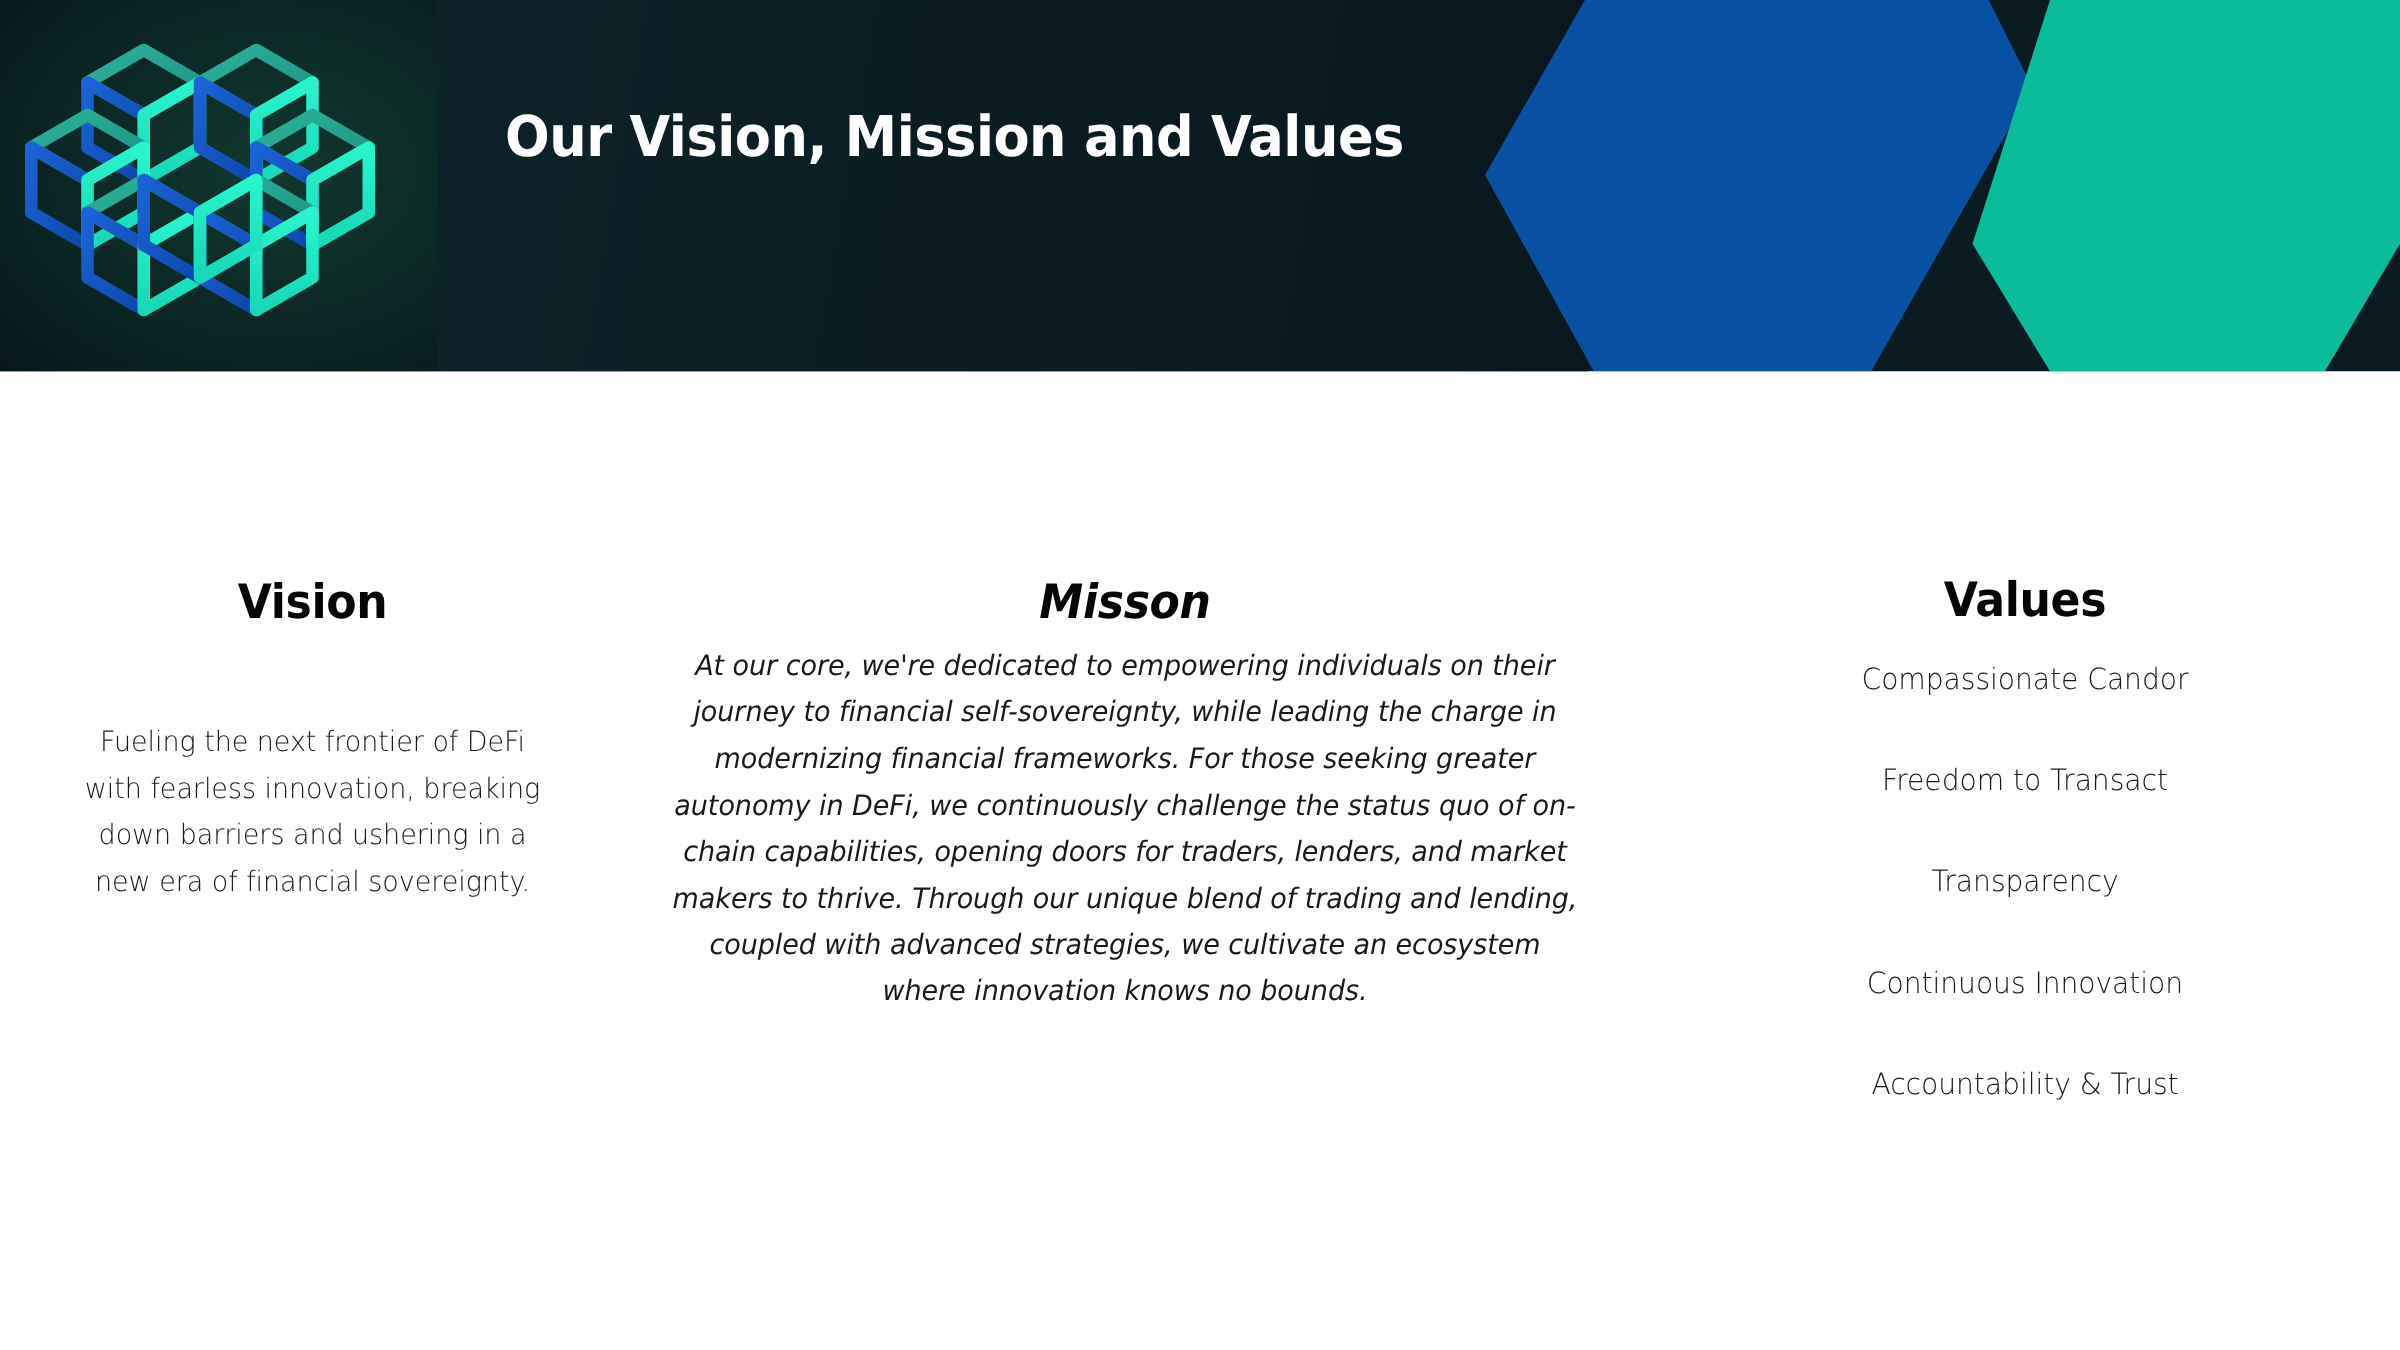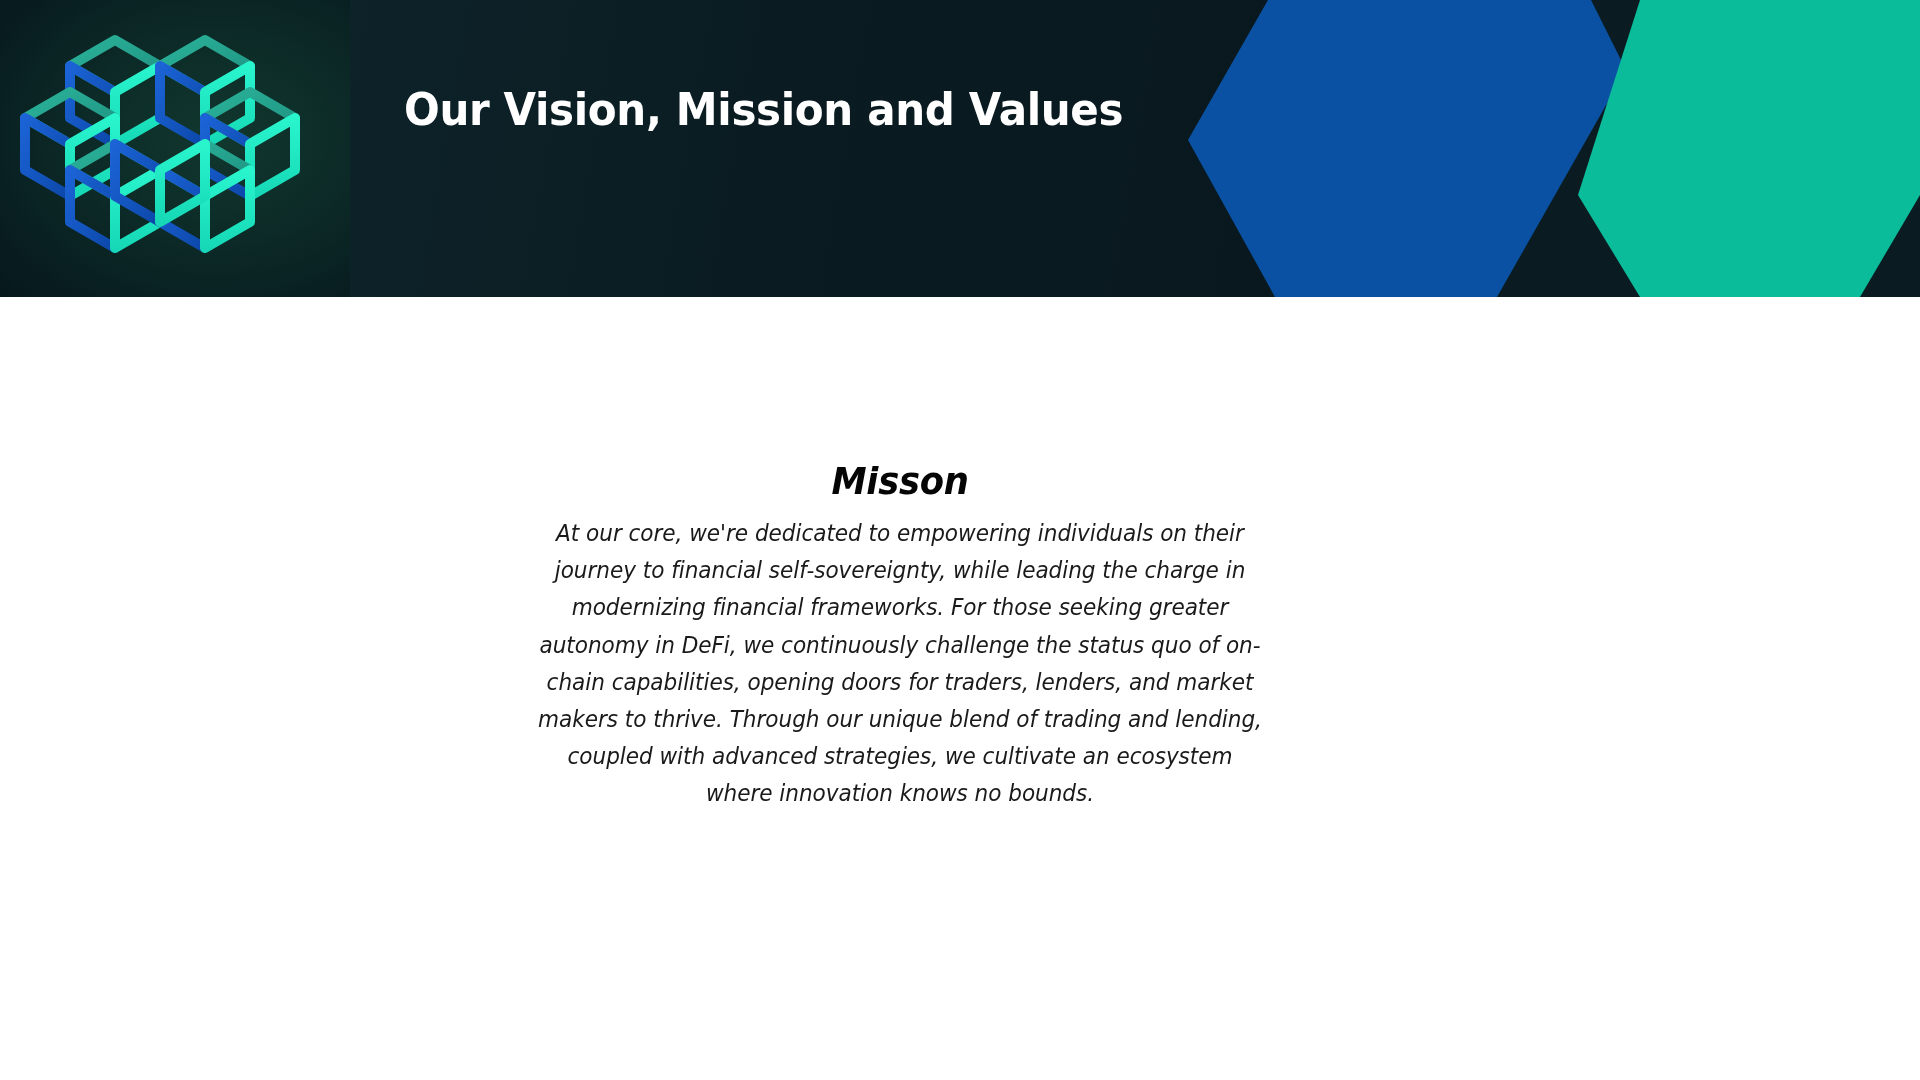--- a/index.html
+++ b/index.html
@@ -228,21 +228,35 @@
     <div class="header-title">Our Vision, Mission and Values</div>
 
     <svg class="hexes" width="1920" height="297" viewBox="0 0 1920 297">
       <polygon points="1268,0 1188,140 1275,297 1497,297 1626,70 1591,0" fill="#0b51a3"></polygon>
       <polygon points="1640,0 1578,195 1640,297 1860,297 1920,195 1920,0" fill="#0bbc9a"></polygon>
     </svg>
   </div>
 
   <div class="columns">
 
+    <div class="col col-vision">
+      <div class="col-heading">Vision</div>
+      <div class="col-body">Fueling the next frontier of DeFi with fearless innovation, breaking down barriers and ushering in a new era of financial sovereignty.</div>
+    </div>
 
     <div class="col col-mission">
       <div class="col-heading">Misson</div>
       <div class="col-body">At our core, we're dedicated to empowering individuals on their journey to financial self-sovereignty, while leading the charge in modernizing financial frameworks. For those seeking greater autonomy in DeFi, we continuously challenge the status quo of on-chain capabilities, opening doors for traders, lenders, and market makers to thrive. Through our unique blend of trading and lending, coupled with advanced strategies, we cultivate an ecosystem where innovation knows no bounds.</div>
     </div>
 
+    <div class="col col-values">
+      <div class="col-heading">Values</div>
+      <ul class="values-list">
+        <li>Compassionate Candor</li>
+        <li>Freedom to Transact</li>
+        <li>Transparency</li>
+        <li>Continuous Innovation</li>
+        <li>Accountability &amp; Trust</li>
+      </ul>
+    </div>
 
   </div>
 </div>
 
 </body></html>

